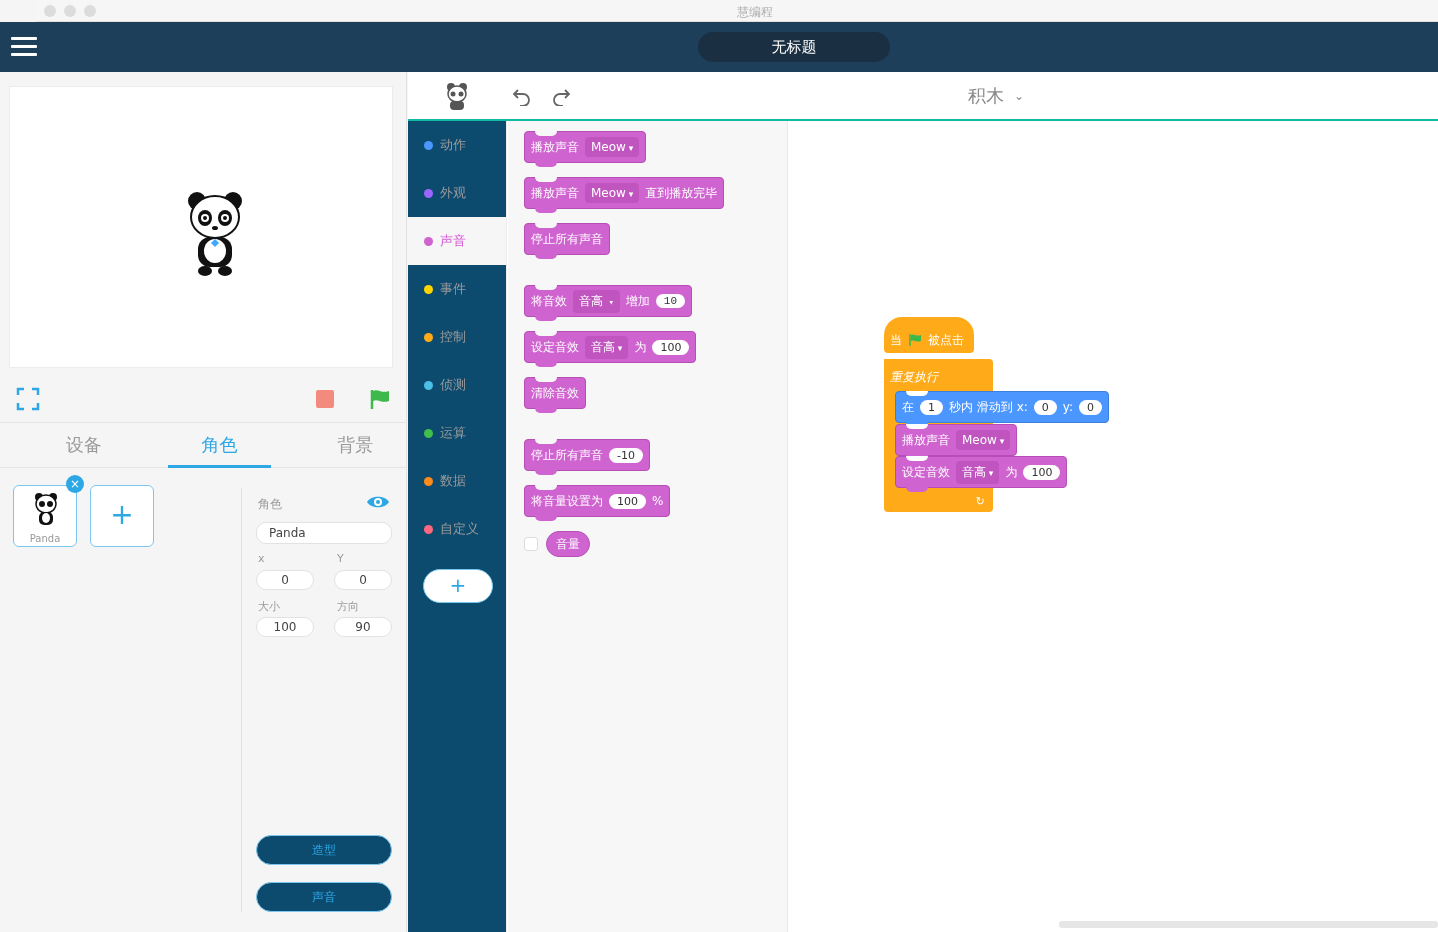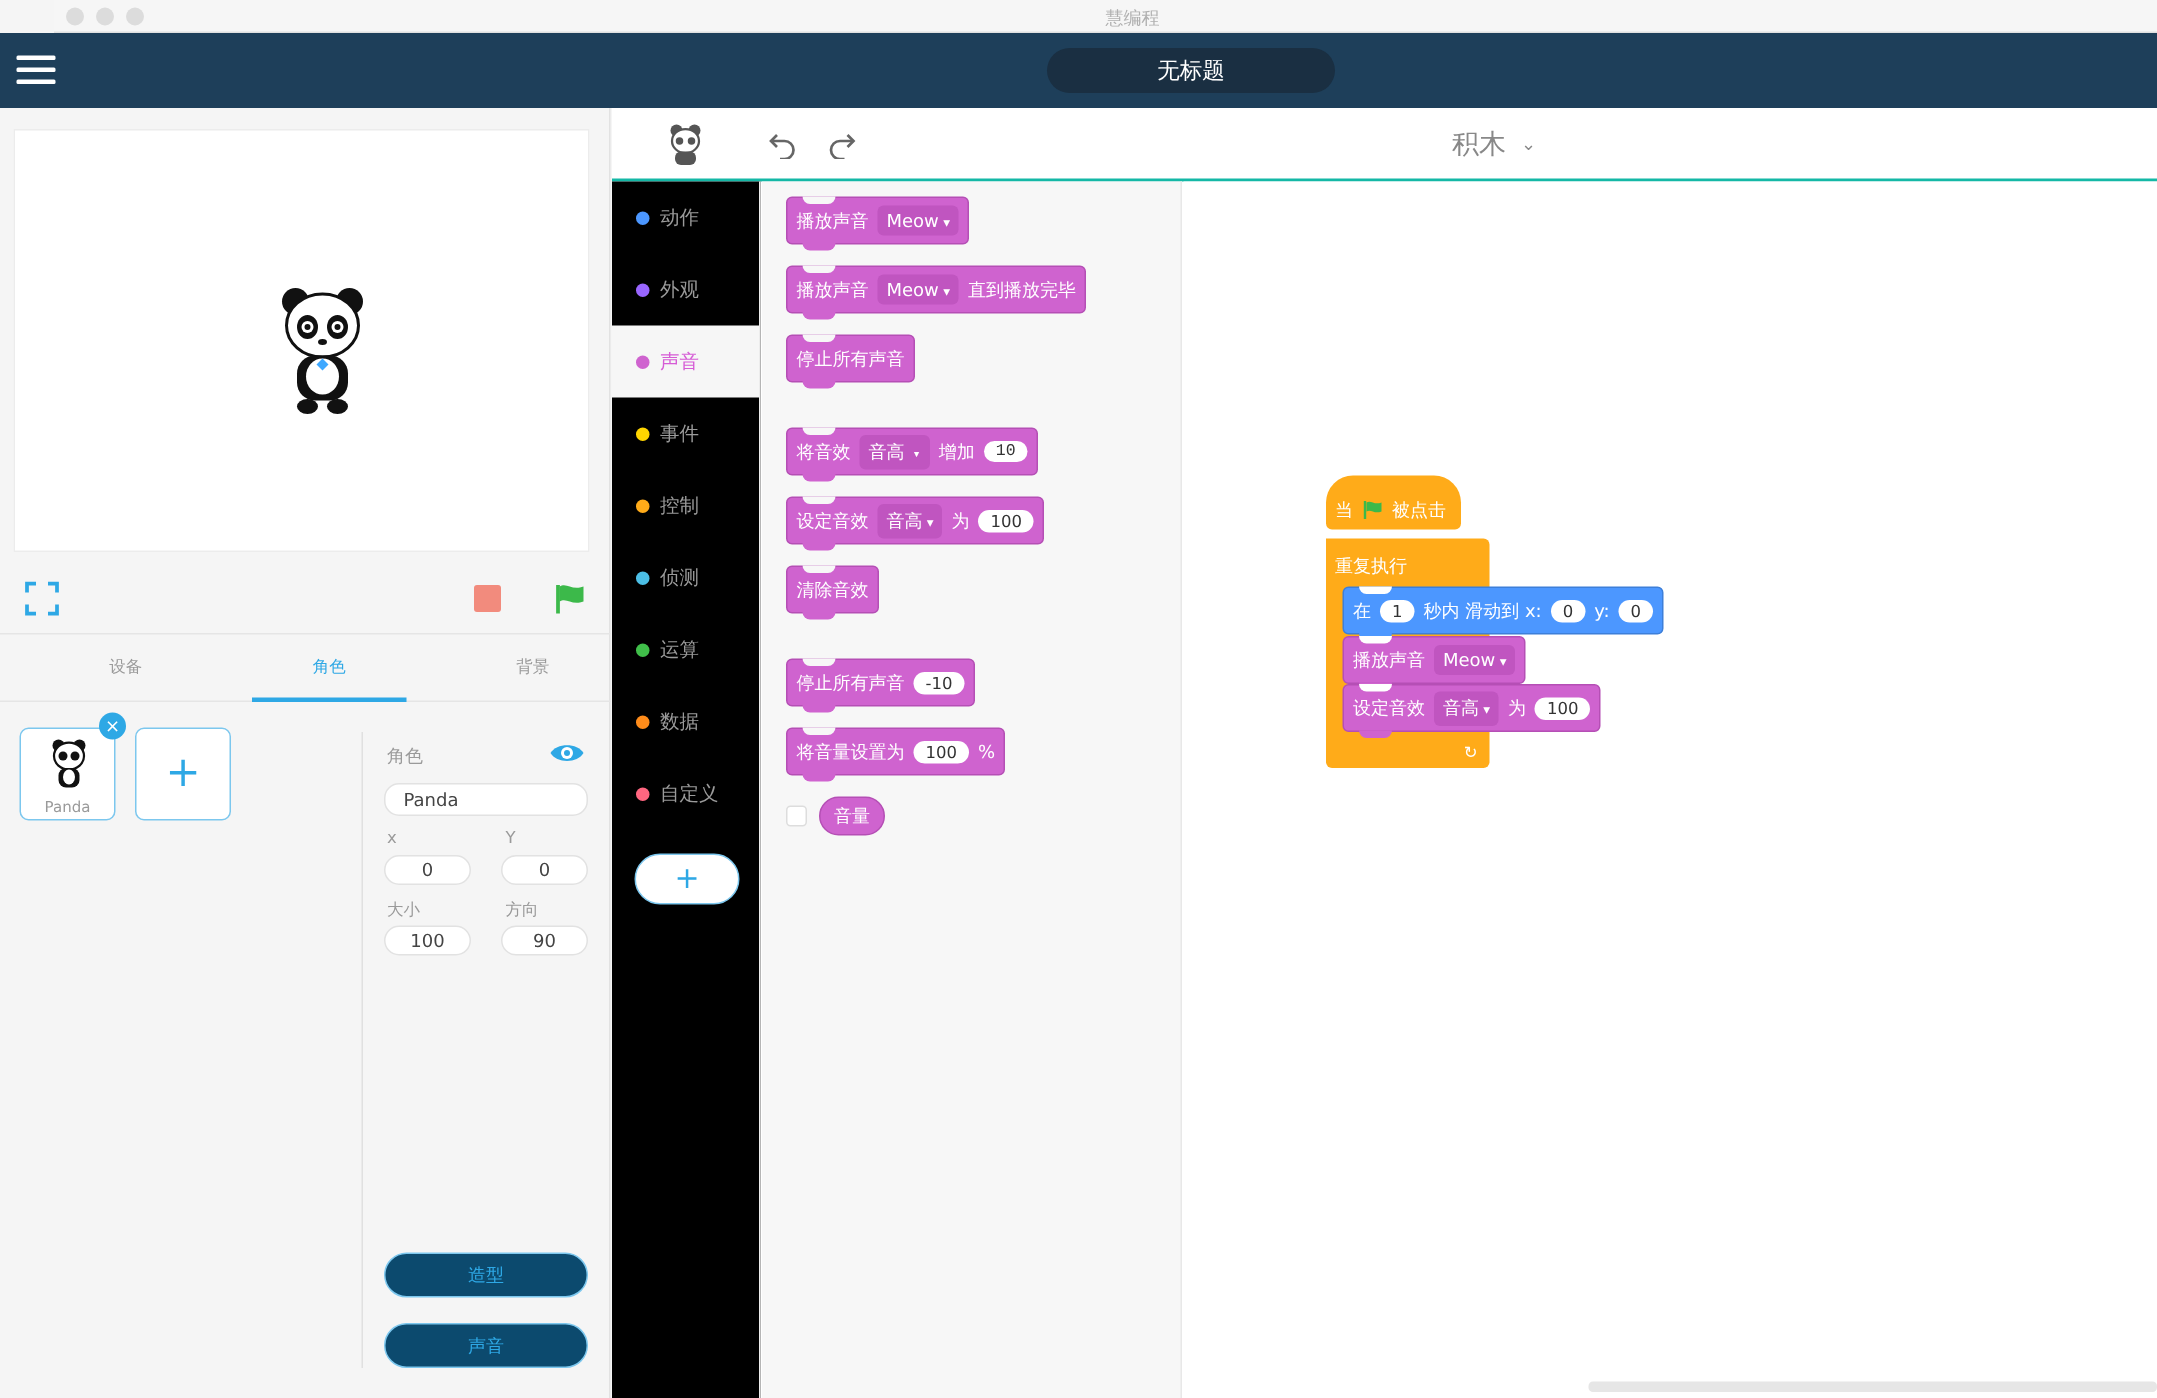--- a/index.html
+++ b/index.html
@@ -13,62 +13,62 @@
   .menu-btn span { display: block; height: 3px; background: #fff; margin-bottom: 5px; border-radius: 1px; }
   .project-title { position: absolute; left: 698px; top: 10px; width: 192px; height: 30px; border-radius: 15px; background: #1a2f42; color: #fff; font-size: 15px; text-align: center; line-height: 30px; }
 
   .left { position: absolute; left: 0; top: 72px; width: 407px; height: 860px; background: #f5f5f5; border-right: 1px solid #e2e2e2; }
   .stage { position: absolute; left: 9px; top: 14px; width: 384px; height: 282px; background: #fff; border: 1px solid #ececec; }
   .panda-sprite { position: absolute; left: 175px; top: 100px; width: 60px; height: 90px; }
   .fullscreen-icon { position: absolute; left: 16px; top: 315px; width: 24px; height: 24px; cursor: pointer; }
   .stop-btn { position: absolute; left: 316px; top: 318px; width: 18px; height: 18px; background: #f28b7d; border-radius: 2px; cursor: pointer; }
   .go-btn { position: absolute; left: 369px; top: 316px; width: 22px; height: 22px; cursor: pointer; }
   .tabs { position: absolute; left: 0; top: 350px; width: 407px; height: 46px; border-top: 1px solid #e5e5e5; border-bottom: 1px solid #e5e5e5; display: flex; }
-  .tab { flex: 1; text-align: center; line-height: 44px; font-size: 11px; color: #9a9a9a; cursor: pointer; position: relative; margin-left: 32px; }
+  .tab { flex: 1; text-align: center; line-height: 44px; font-size: 18px; color: #9a9a9a; cursor: pointer; position: relative; margin-left: 32px; }
   .tab.active { color: #2ea8e5; }
   .tab.active::after { content: ""; position: absolute; left: 0; right: 0; bottom: -1px; height: 3px; background: #2ea8e5; }
   .sprite-card { position: absolute; left: 13px; top: 413px; width: 64px; height: 62px; border: 1px solid #7cc7ee; border-radius: 6px; background: #fff; cursor: pointer; }
   .sprite-card .thumb { position: absolute; left: 20px; top: 6px; width: 24px; height: 34px; }
   .sprite-card .name { position: absolute; left: 0; right: 0; bottom: 2px; text-align: center; font-size: 10px; color: #9a9a9a; }
   .delete-badge { position: absolute; left: 66px; top: 403px; width: 18px; height: 18px; border-radius: 50%; background: #2ea8e5; color: #fff; font-size: 12px; text-align: center; line-height: 18px; cursor: pointer; }
   .add-sprite { position: absolute; left: 90px; top: 413px; width: 64px; height: 62px; border: 1px solid #7cc7ee; border-radius: 6px; background: #fff; color: #2ea8e5; font-size: 28px; text-align: center; line-height: 58px; cursor: pointer; }
   .props { position: absolute; left: 241px; top: 416px; width: 166px; height: 424px; border-left: 1px solid #e0e0e0; }
   .props .lbl { position: absolute; font-size: 12px; color: #9a9a9a; }
   .props .field { position: absolute; height: 20px; border: 1px solid #e2e2e2; border-radius: 10px; background: #fff; font-size: 12px; color: #444; text-align: center; line-height: 18px; cursor: text; }
   .eye-icon { position: absolute; left: 124px; top: 6px; width: 24px; height: 16px; cursor: pointer; }
   .props .pill-btn { position: absolute; left: 14px; width: 136px; height: 30px; border: 1px solid #7cc7ee; border-radius: 15px; background: #0c4a6e; color: #2ea8e5; font-size: 12px; text-align: center; line-height: 28px; cursor: pointer; }
 
   .editor { position: absolute; left: 408px; top: 72px; width: 1030px; height: 860px; background: #fff; }
   .edtoolbar { position: absolute; left: 0; top: 0; width: 1030px; height: 49px; border-bottom: 2px solid #14b8a6; background: #fff; }
   .panda-head-icon { position: absolute; left: 38px; top: 10px; width: 22px; height: 28px; }
   .undo-icon { position: absolute; left: 104px; top: 14px; width: 20px; height: 20px; cursor: pointer; }
   .redo-icon { position: absolute; left: 143px; top: 14px; width: 20px; height: 20px; cursor: pointer; }
   .mode-select { position: absolute; left: 560px; top: 12px; font-size: 18px; color: #888; cursor: pointer; display: flex; align-items: center; gap: 10px; }
-  .categories { position: absolute; left: 0; top: 49px; width: 99px; height: 811px; background: #000000; border-right: 1px solid #ececec; }
+  .categories { position: absolute; left: 0; top: 49px; width: 99px; height: 811px; background: #0c4a6e; border-right: 1px solid #ececec; }
   .cat { position: relative; height: 48px; display: flex; align-items: center; padding-left: 16px; font-size: 13px; color: #9a9a9a; cursor: pointer; }
   .cat.active { background: #f6f6f6; color: #d65cd6; }
   .cat .dot { width: 9px; height: 9px; border-radius: 50%; margin-right: 7px; }
   .add-ext { position: absolute; left: 15px; top: 448px; width: 70px; height: 34px; border: 1px solid #7cc7ee; border-radius: 17px; background: #fff; color: #2ea8e5; font-size: 20px; text-align: center; line-height: 30px; cursor: pointer; }
   .palette { position: absolute; left: 100px; top: 49px; width: 280px; height: 811px; background: #f7f7f7; border-right: 1px solid #e8e8e8; }
   .workspace { position: absolute; left: 381px; top: 49px; width: 649px; height: 811px; background: #fff; }
   .hscroll { position: absolute; left: 270px; bottom: 4px; width: 379px; height: 7px; background: #e6e6e6; border-radius: 3px; cursor: pointer; }
 
   .blk { position: absolute; height: 32px; background: #cf63cf; border: 1px solid #b54fb5; border-radius: 4px; color: #fff; font-size: 12px; display: flex; align-items: center; padding: 0 6px; gap: 6px; white-space: nowrap; cursor: grab; }
   .blk::before { content: ""; position: absolute; left: 10px; top: -1px; width: 22px; height: 5px; background: #f7f7f7; border-radius: 0 0 6px 6px; }
   .blk::after { content: ""; position: absolute; left: 10px; bottom: -5px; width: 22px; height: 5px; background: inherit; border-radius: 0 0 6px 6px; }
   .ws .blk::before { background: #fff; }
   .dd { background: #c055c0; border-radius: 4px; padding: 3px 6px; font-size: 12px; }
   .dd::after { content: " ▾"; font-size: 9px; }
   .num { background: #fff; color: #333; border-radius: 10px; padding: 1px 8px; font-size: 11px; min-width: 20px; text-align: center; }
   .reporter { position: absolute; height: 26px; background: #cf63cf; border: 1px solid #b54fb5; border-radius: 13px; color: #fff; font-size: 12px; padding: 0 9px; line-height: 24px; cursor: grab; }
   .chk { position: absolute; width: 14px; height: 14px; border: 1px solid #ddd; border-radius: 3px; background: #fff; cursor: pointer; }
 
   .hat { position: absolute; left: 475px; top: 200px; width: 90px; height: 36px; background: #ffab19; border-radius: 18px 18px 4px 4px; color: #fff; font-size: 12px; display: flex; align-items: center; padding: 10px 6px 0; gap: 6px; cursor: grab; }
   .forever { position: absolute; left: 475px; top: 236px; width: 109px; height: 153px; background: #ffab19; border-radius: 0 4px 4px 4px; cursor: grab; }
-  .forever .flabel { position: absolute; left: 6px; top: 10px; color: #fff; font-size: 12px; }
+  .forever .flabel { position: absolute; left: 6px; top: 10px; color: #fff; font-size: 12px; font-style: italic; }
   .forever .arrow { position: absolute; right: 8px; bottom: 4px; color: #fff; font-size: 11px; }
   .mblk { background: #4c97ff; border-color: #3d7fd9; }
 </style>
 </head>
 <body>
 
 <div class="titlebar">
   <div class="lights">
     <div class="light"></div>
     <div class="light"></div>

